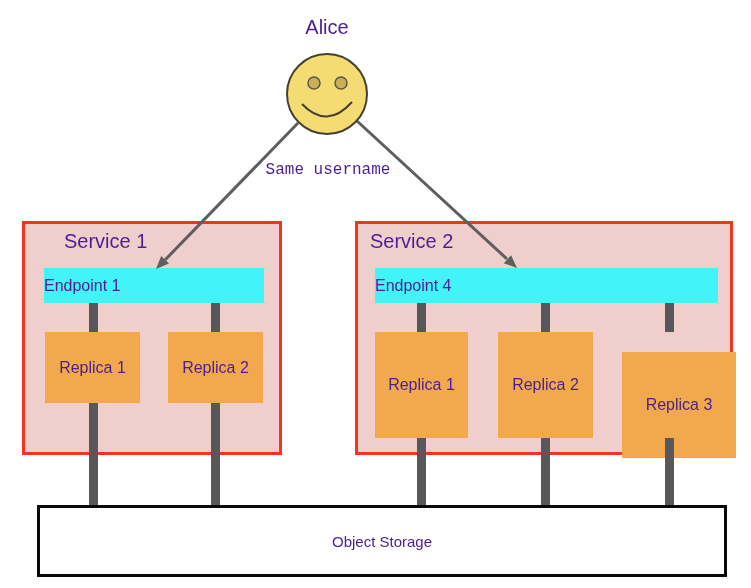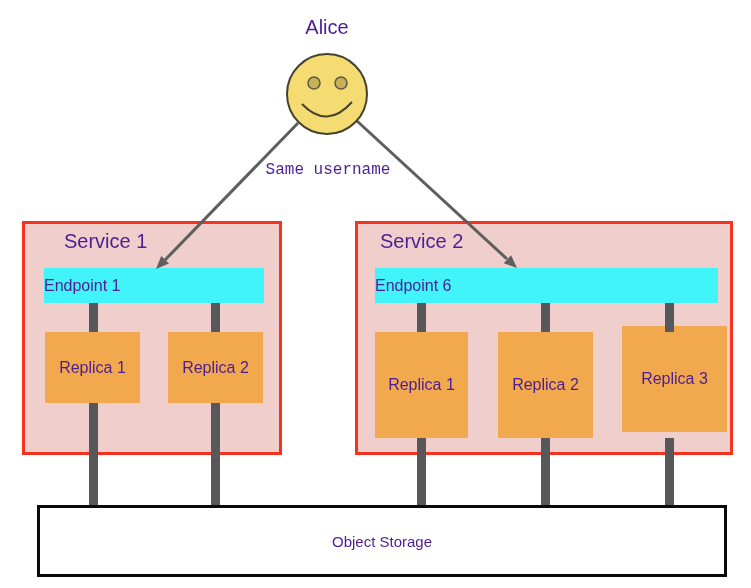--- a/index.html
+++ b/index.html
@@ -44,40 +44,40 @@
     box-sizing: border-box;
     background: #F0CECB;
     border: 3px solid #F5331F;
     z-index: 1;
   }
   .service-1 { left: 22px;  top: 221px; width: 260px; height: 234px; }
   .service-2 { left: 355px; top: 221px; width: 378px; height: 234px; }
 
   .service-label { font-size: 20px; z-index: 2; }
   .service-label-1 { left: 64px;  top: 230px; }
-  .service-label-2 { left: 380px; top: 230px; }
+  .service-label-2 { left: 370px; top: 230px; }
 
   .endpoint {
     background: #41F4FA;
     display: flex; align-items: center; justify-content: flex-start;
     font-size: 16px; z-index: 2;
   }
   .endpoint-1 { left: 44px;  top: 268px; width: 220px; height: 35px; }
   .endpoint-2 { left: 375px; top: 268px; width: 343px; height: 35px; }
 
   .replica {
     background: #F2A94D;
     display: flex; align-items: center; justify-content: center;
     font-size: 16px; z-index: 2;
   }
   .s1r1 { left: 45px;  top: 332px; width: 95px; height: 71px; }
   .s1r2 { left: 168px; top: 332px; width: 95px; height: 71px; }
   .s2r1 { left: 375px; top: 332px; width: 93px; height: 106px; }
   .s2r2 { left: 498px; top: 332px; width: 95px; height: 106px; }
-  .s2r3 { left: 622px; top: 326px; width: 105px; height: 106px; }
+  .s2r3 { left: 622px; top: 352px; width: 114px; height: 106px; }
 
   .conn { background: #58585A; width: 9px; z-index: 5; }
   .c1a  { left: 89px;  top: 303px; height: 29px; }
   .c1b  { left: 211px; top: 303px; height: 29px; }
   .c1a2 { left: 89px;  top: 403px; height: 104px; }
   .c1b2 { left: 211px; top: 403px; height: 104px; }
   .c2a  { left: 417px; top: 303px; height: 29px; }
   .c2b  { left: 541px; top: 303px; height: 29px; }
   .c2c  { left: 665px; top: 303px; height: 29px; }
   .c2a2 { left: 417px; top: 438px; height: 69px; }
@@ -132,21 +132,21 @@
   </div>
   <div class="abs replica s1r2">
     <span>Replica 2</span>
   </div>
   <div class="abs conn c1a2"></div>
   <div class="abs conn c1b2"></div>
 
   <div class="abs service-box service-2"></div>
   <div class="abs service-label service-label-2">Service 2</div>
   <div class="abs endpoint endpoint-2">
-    <span>Endpoint 6</span>
+    <span>Endpoint 4</span>
   </div>
   <div class="abs conn c2a"></div>
   <div class="abs conn c2b"></div>
   <div class="abs conn c2c"></div>
   <div class="abs replica s2r1">
     <span>Replica 1</span>
   </div>
   <div class="abs replica s2r2">
     <span>Replica 2</span>
   </div>

